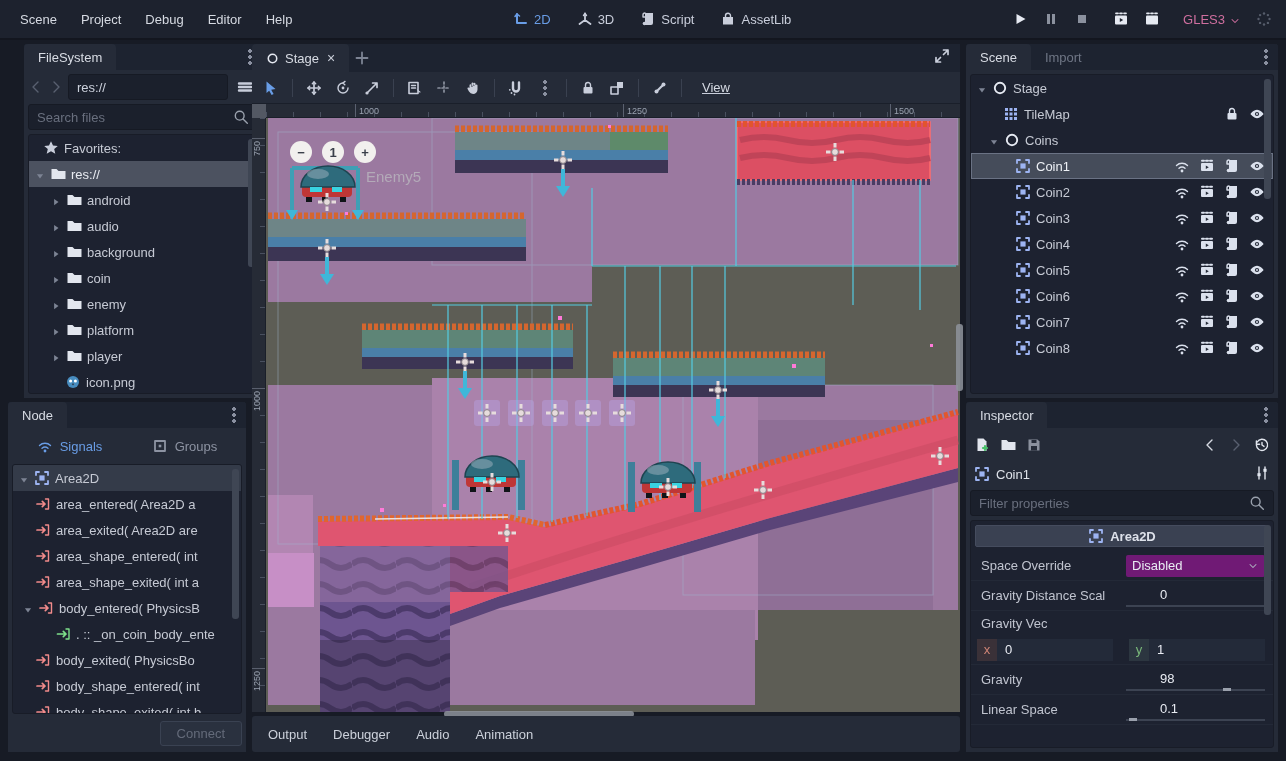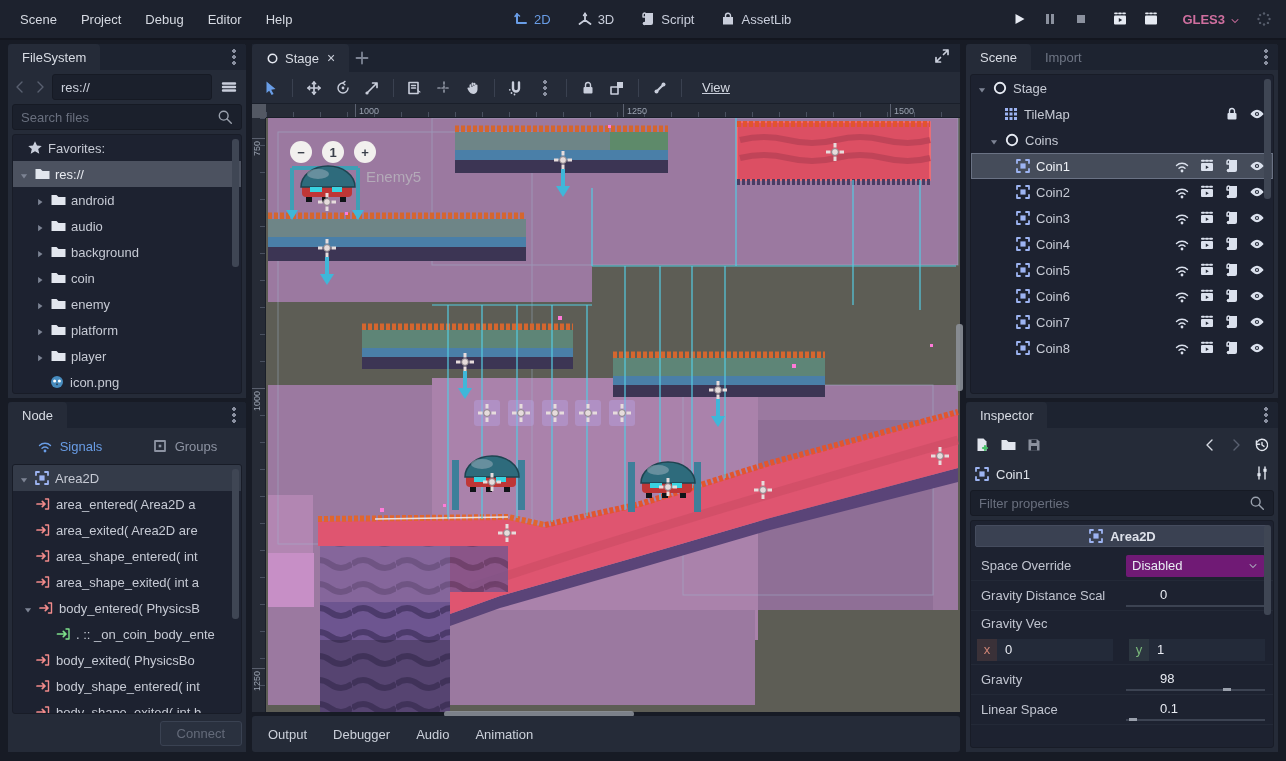--- a/index.html
+++ b/index.html
@@ -14,21 +14,21 @@
   
   #topbar { position:absolute; left:0; top:0; width:1286px; height:40px; background:#1d222e; border-bottom:2px solid #13161f; display:flex; align-items:center; }
   .menu-item { padding:0 12px; color:#d6dae2; cursor:default; }
   #menus { display:flex; margin-left:8px; }
   #mode-switch { position:absolute; left:505px; display:flex; gap:10px; align-items:center; }
   .mode-btn { display:flex; align-items:center; gap:5px; padding:4px 8px; color:#c9cedb; }
   .mode-btn.active { color:#699de6; }
   .mode-btn.active .ic { color:#699de6; }
   #playback { position:absolute; right:14px; display:flex; align-items:center; gap:15px; }
   .dim { color:#8b919e; }
-  #renderer-btn { display:flex; align-items:flex-end; gap:4px; color:#cf6f9f; font-weight:bold; }
+  #renderer-btn { display:flex; align-items:flex-end; gap:4px; color:#cf6f9f; font-weight:normal; }
 
   
   .panel { position:absolute; background:#252b38; border-radius:3px; }
   .tabrow { position:relative; height:26px; background:#1d2330; display:flex; align-items:flex-end; border-radius:3px 3px 0 0; }
   .tab { height:26px; padding:0 14px; display:flex; align-items:center; gap:6px; background:#252b38; color:#d8dce4; border-radius:4px 4px 0 0; }
   .tab.inactive { background:transparent; color:#6f7685; }
   .vdots { width:4px; height:16px; margin:0 10px 5px auto; color:#8a90a0;
     background:radial-gradient(circle 1.7px, currentColor 1.6px, transparent 2px) center/4px 6px repeat-y; }
   .pbody { position:absolute; left:0; right:0; top:26px; bottom:0; background:#252b38; padding:4px; display:flex; flex-direction:column; gap:4px; }
   .well { background:#1d2230; border:1px solid #181c27; border-radius:3px; position:relative; overflow:hidden; flex:1; }
@@ -41,21 +41,21 @@
   .caret svg { width:10px; height:10px; fill:currentColor; }
   .caret.open svg { transform:rotate(90deg); }
   .indent1 { padding-left:22px; } .indent2 { padding-left:42px; }
   .sel-row { background:#4c5260; color:#e8ebf1; }
   .sel-row2 { background:#454c5a; outline:1px solid #6a7284; outline-offset:-1px; color:#eef1f6; }
   .hl-row { background:#343b49; }
   .row-icons { margin-left:auto; display:flex; gap:9px; padding-right:8px; color:#dbe1ed; align-items:center; }
   .scroll-thumb { position:absolute; right:2px; width:7px; background:#3f4654; border-radius:3px; }
 
   
-  #filesystem { left:8px; top:44px; width:238px; height:354px; }
+  #filesystem { left:24px; top:44px; width:238px; height:354px; }
   #nodepanel  { left:8px; top:402px; width:238px; height:350px; }
   #fs-nav { display:flex; gap:4px; align-items:center; }
   #fs-nav .inputbox { flex:1; }
   #sig-tabs { display:flex; height:28px; }
   .sig-tab { flex:1; display:flex; align-items:center; justify-content:center; gap:7px; color:#8d93a2; }
   .sig-tab.active { color:#699de6; }
   #node-footer { height:30px; display:flex; align-items:center; justify-content:flex-end; }
   #connect-btn { padding:4px 16px; background:#2a313f; border:1px solid #3a4252; border-radius:3px; color:#646b7a; }
   .sig-red { color:#f28b8b; }
   .slot-green { color:#7de08a; }

